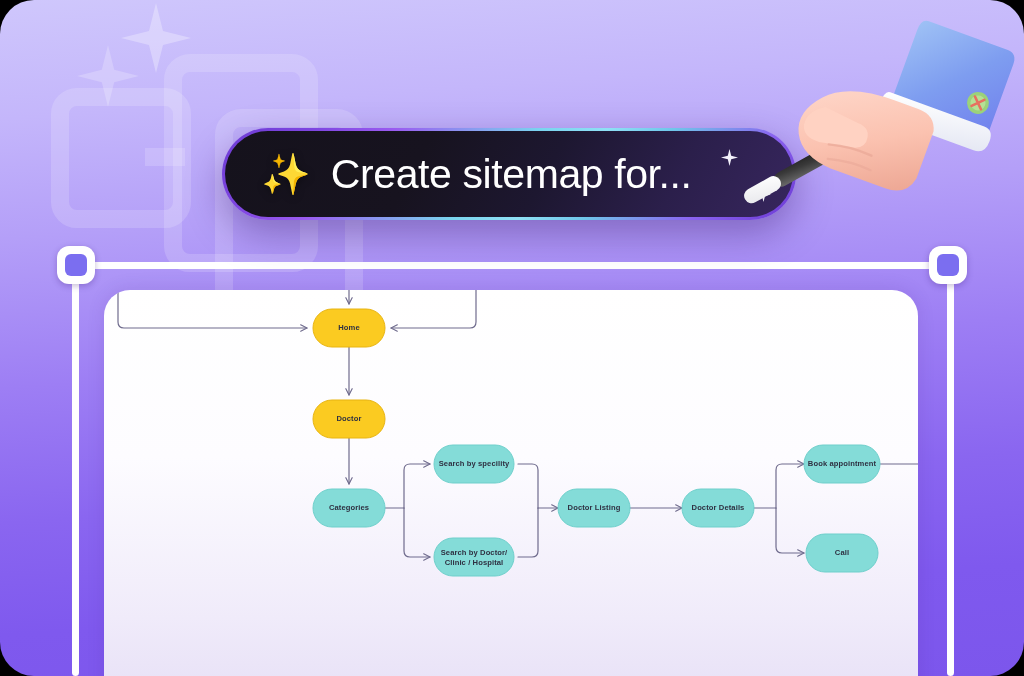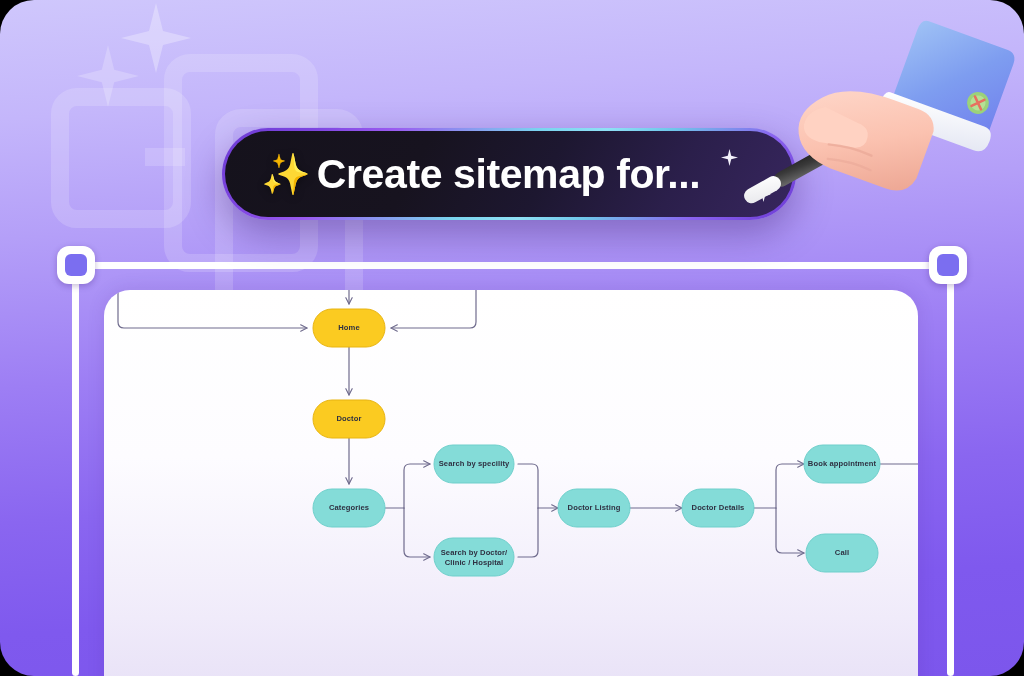--- a/index.html
+++ b/index.html
@@ -80,26 +80,25 @@
     overflow: hidden;
   }
   #prompt-sparkle {
     margin-left: 36px;
     font-size: 40px;
     line-height: 1;
     flex: none;
     filter: drop-shadow(0 2px 4px rgba(0,0,0,0.35));
   }
   #prompt-text {
-    margin-left: 6px;
+    margin-left: 20px;
     color: #ffffff;
     font-size: 41px;
     letter-spacing: -0.4px;
     white-space: nowrap;
-    font-weight: bold;
   }
   .bar-spark {
     position: absolute;
     background: #f3f1fb;
     clip-path: polygon(50% 0%, 60% 40%, 100% 50%, 60% 60%, 50% 100%, 40% 60%, 0% 50%, 40% 40%);
   }
 
   
   #wand {
     position: absolute;

